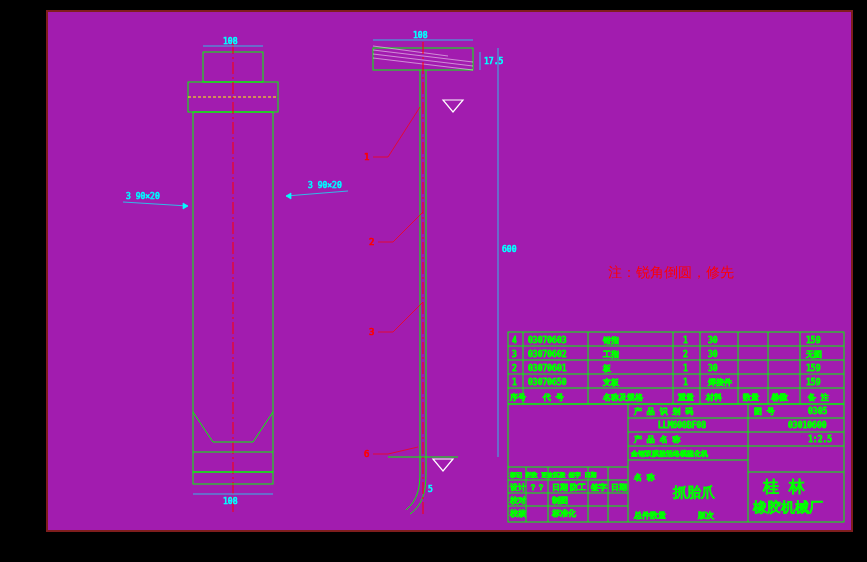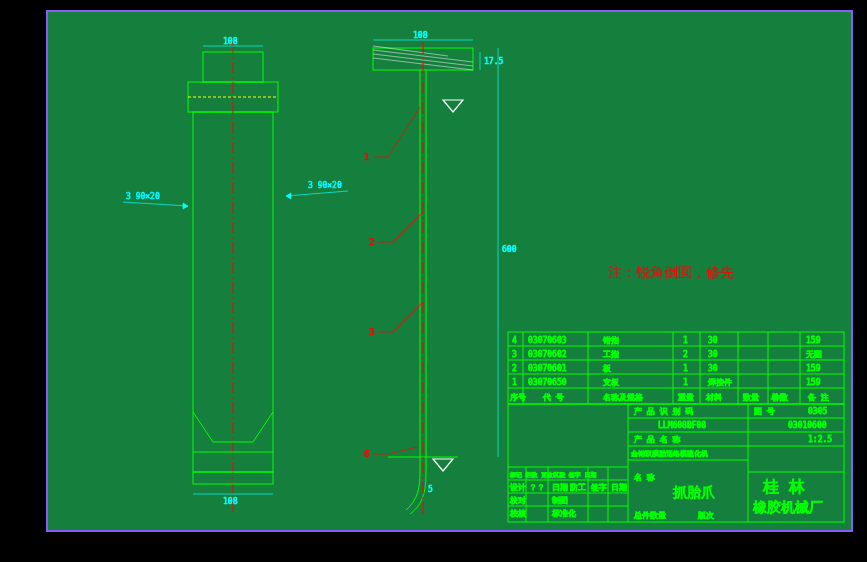--- a/index.html
+++ b/index.html
@@ -1,18 +1,18 @@
 <!DOCTYPE html>
 <html><head>
 <meta charset="utf-8">
 <style>
 * { margin: 0; padding: 0; box-sizing: border-box; }
 body { background: #5a5a5a; font-family: "SimSun", "Arial", sans-serif; width: 867px; height: 562px; overflow: hidden; }
 .window { width: 867px; height: 562px; background: #000; padding: 10px 14px 30px 46px; position: relative; }
-.canvas { width: 100%; height: 100%; background: #15803d; border: 2px solid #8b5cf6; position: relative; }
+.canvas { width: 100%; height: 100%; background: #a21caf; border: 2px solid #7f1d1d; position: relative; }
 svg { position: absolute; top: 0; left: 0; }
 text { font-family: "SimSun", monospace; }
 </style>
 </head>
 <body>
 
 <div class="window">
 <div class="canvas">
 <svg viewBox="0 0 800 515" width="800" height="515">
 

